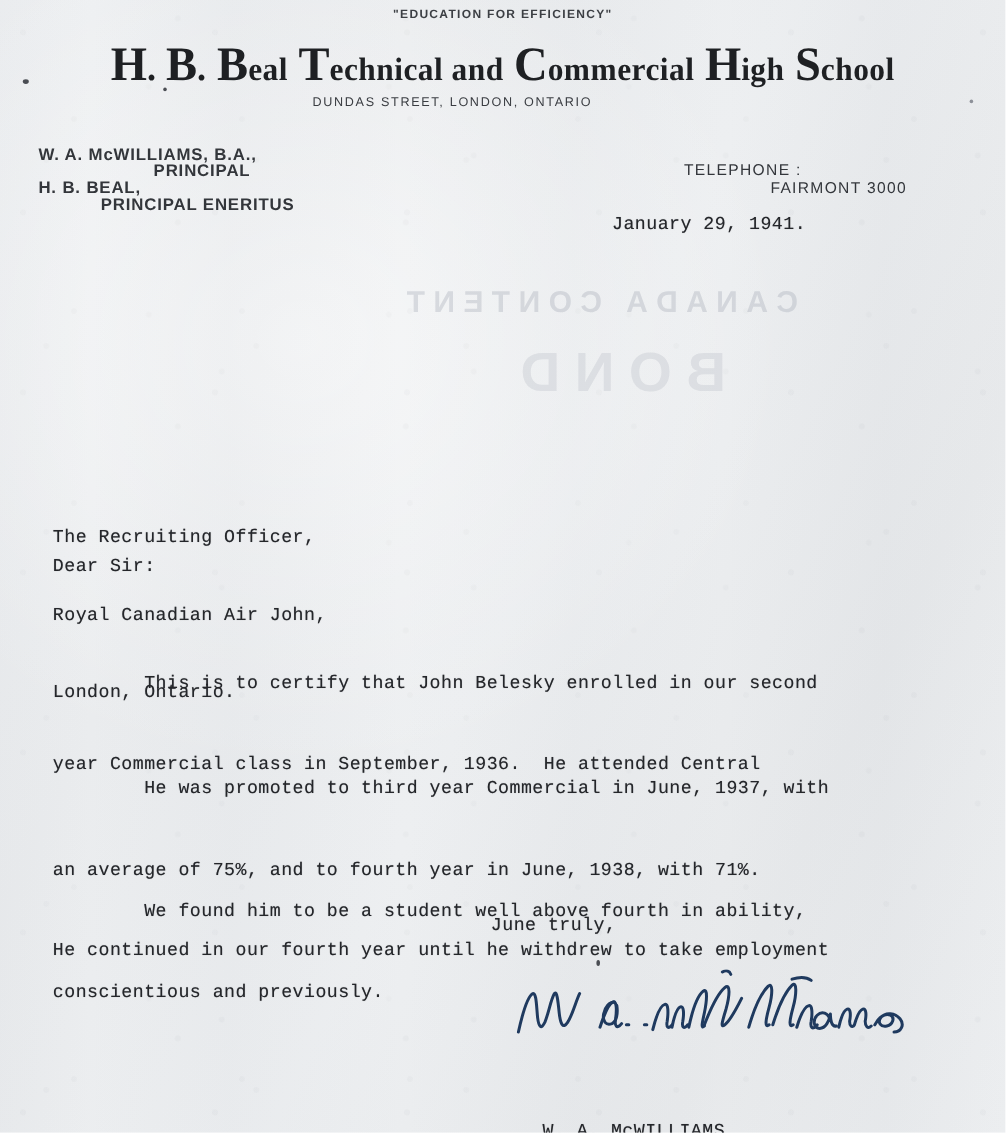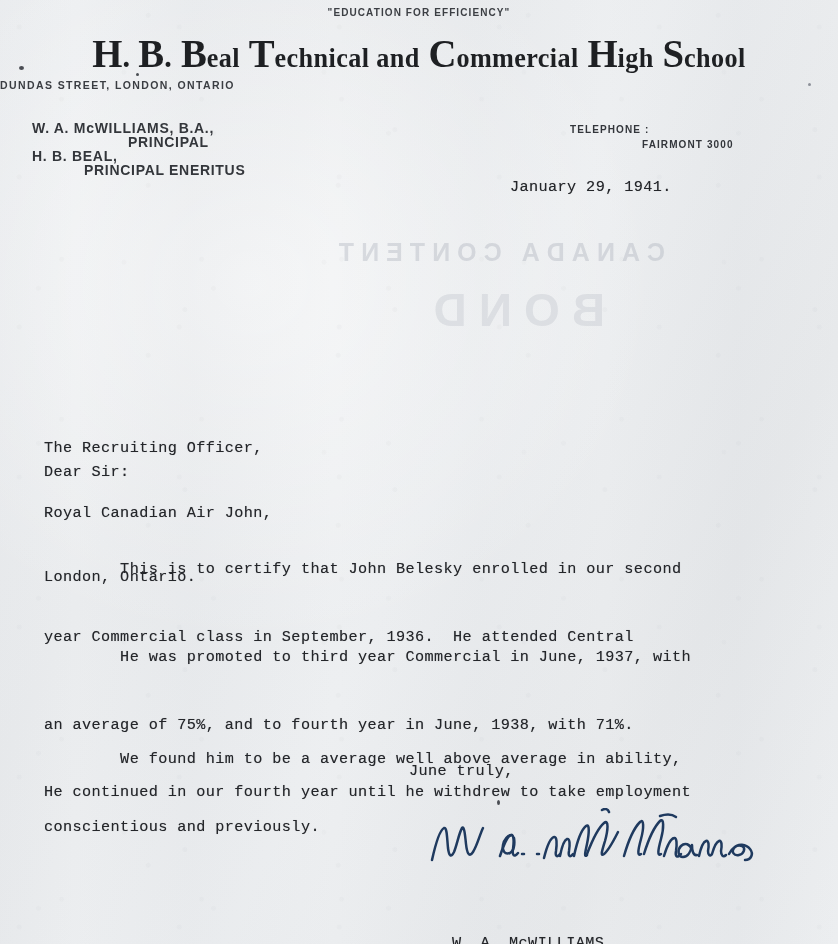--- a/index.html
+++ b/index.html
@@ -120,45 +120,46 @@
   .lh-school .sm {
     font-size: 27px;
   }
   .lh-school .gap { display: inline-block; width: 9px; }
 
   .lh-address {
     position: absolute;
     top: 79px;
     left: 0;
     width: 754px;
+    text-align: center;
     font-size: 10.5px;
-    font-weight: 700;
+    font-weight: 400;
     letter-spacing: 1.4px;
     color: #3a3d42;
   }
 
   .lh-principals {
     position: absolute;
     top: 121px;
     left: 32px;
     font-size: 14px;
     font-weight: 700;
     letter-spacing: .7px;
     color: #33363b;
     line-height: 14px;
   }
   .lh-principals .indent1 { padding-left: 96px; }
   .lh-principals .indent2 { padding-left: 52px; }
 
   .lh-phone {
     position: absolute;
-    top: 122px;
+    top: 134px;
     left: 570px;
-    font-size: 10px;
-    font-weight: 700;
+    font-size: 13px;
+    font-weight: 400;
     letter-spacing: 1.1px;
     color: #33363b;
     line-height: 15px;
   }
   .lh-phone .indent { padding-left: 72px; }
 
   
   .tw {
     font-family: "Liberation Mono", "DejaVu Sans Mono", monospace;
     color: #24262a;
@@ -280,21 +281,21 @@
     <div>year Commercial class in September, 1936.  He attended Central</div>
   </div>
 
   <div class="tw para" id="para-2">
     <div>        He was promoted to third year Commercial in June, 1937, with</div>
     <div>an average of 75%, and to fourth year in June, 1938, with 71%.</div>
     <div>He continued in our fourth year until he withdrew to take employment</div>
   </div>
 
   <div class="tw para" id="para-3">
-    <div>        We found him to be a average well above average in ability,</div>
+    <div>        We found him to be a student well above fourth in ability,</div>
     <div>conscientious and previously.</div>
   </div>
 
   <div class="tw closing">June truly,</div>
 
   <svg id="signature" viewBox="0 0 370 72" aria-hidden="true">
     <g fill="none" stroke="#1f3a5f" stroke-width="2.5" stroke-linecap="round" stroke-linejoin="round">
       <path d="M8,52 C12,34 16,22 20,20 C23,19 23,30 24,40 C25,48 27,50 30,44 C33,37 35,25 38,20 C40,17 41,26 42,36 C43,45 45,50 49,44 C53,38 56,26 59,20"></path>
       <path d="M76,48 C80,36 83,28 87,27 C90,26 90,34 89,41 C88,47 90,50 94,45"></path>
       <path d="M88,27 C84,27 80,31 79,37 C78,43 81,47 86,45 C90,43 91,36 90,30"></path>

